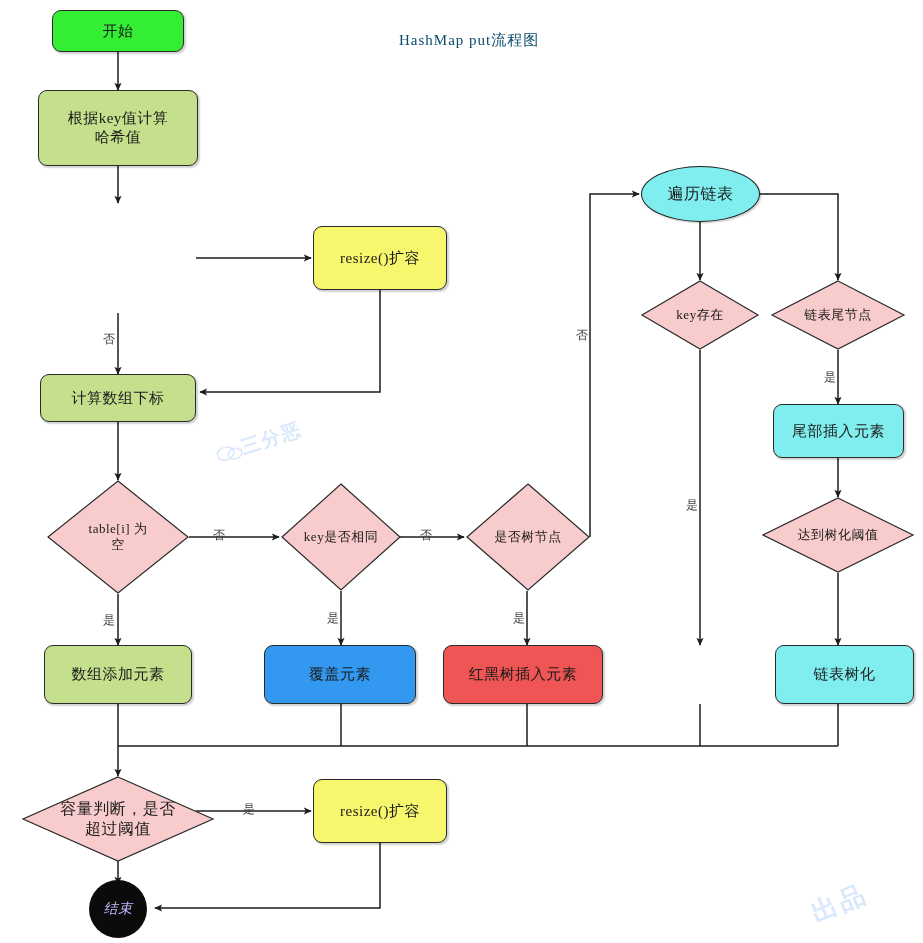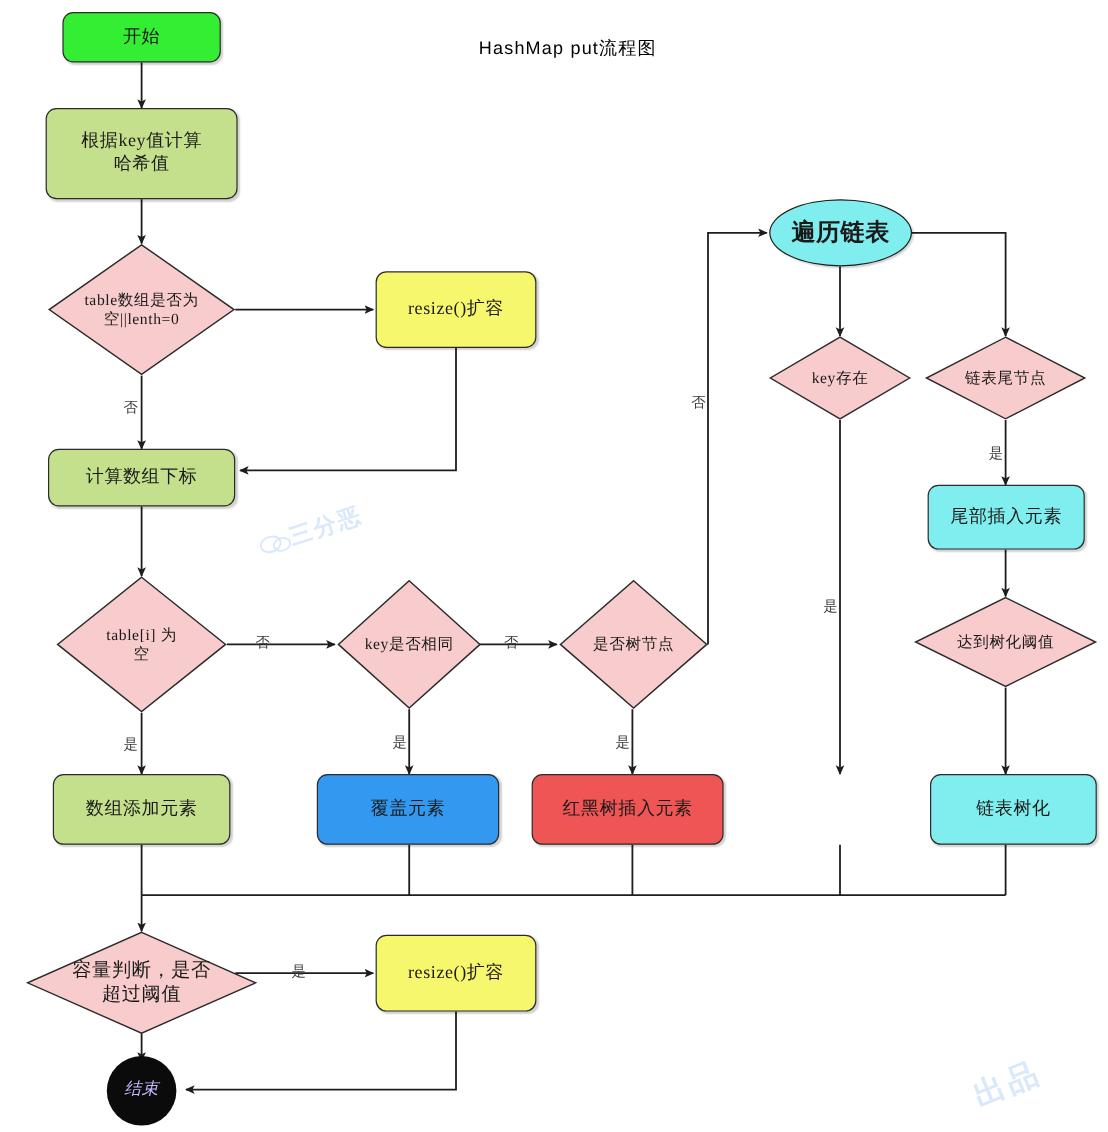--- a/index.html
+++ b/index.html
@@ -24,22 +24,22 @@
   .diamond-label{position:absolute;left:0;top:0;width:100%;height:100%;
         display:flex;align-items:center;justify-content:center;
         text-align:center;white-space:pre-line;color:#1a1a1a;
         line-height:1.25;letter-spacing:.5px;}
 
   .edge-label{position:absolute;color:#3b3b3b;
         font-family:"Liberation Serif","DejaVu Serif",serif;
         font-size:12px;background:transparent;}
   .edge-label.vert{writing-mode:vertical-rl;}
 
-  #title{position:absolute;color:#000000;font-size:15px;letter-spacing:1px;
-        font-family:Liberation Sans, sans-serif;}
+  #title{position:absolute;color:#0c4a6e;font-size:15px;letter-spacing:1px;
+        font-family:Liberation Serif, serif;}
 
   .wm{position:absolute;color:#d9e8fa;pointer-events:none;
       font-family:"Liberation Sans","DejaVu Sans",sans-serif;font-weight:bold;}
   #wm1{left:213px;top:444px;font-size:19px;transform:rotate(-18deg);
        transform-origin:0 0;letter-spacing:2px;}
   #wm1 .wechat{display:inline-block;width:26px;height:16px;vertical-align:-3px;}
   #wm2{left:806px;top:898px;font-size:26px;transform:rotate(-22deg);
        transform-origin:0 0;letter-spacing:3px;}
 </style>
 </head>
@@ -124,27 +124,20 @@
 
   <div class="node rbox" style="left:52px;top:10px;width:132px;height:42px;background:#33ee33;font-size:15px;">
     <span>开始</span>
   </div>
 
   <div class="node rbox" style="left:38px;top:90px;width:160px;height:76px;background:#c5e08c;font-size:15px;">
     <span>根据key值计算
 哈希值</span>
   </div>
 
-  <div class="diamond-wrap" style="left:40px;top:203px;width:156px;height:110px;">
-    <svg width="156" height="110" viewBox="0 0 156 110">
-      <polygon points="78,1 155,55 78,109 1,55" fill="#f8cccc" stroke="#2b2b2b" stroke-width="1.2"></polygon>
-    </svg>
-    <div class="diamond-label" style="font-size:13px;">table数组是否为
-空||lenth=0</div>
-  </div>
 
   <div class="node rbox" style="left:313px;top:226px;width:134px;height:64px;background:#f7f76e;font-size:15px;">
     <span>resize()扩容</span>
   </div>
 
   <div class="node rbox" style="left:40px;top:374px;width:156px;height:48px;background:#c5e08c;font-size:15px;">
     <span>计算数组下标</span>
   </div>
 
   <div class="diamond-wrap" style="left:47px;top:480px;width:142px;height:114px;">
@@ -162,21 +155,21 @@
     <div class="diamond-label" style="font-size:13px;">key是否相同</div>
   </div>
 
   <div class="diamond-wrap" style="left:466px;top:483px;width:124px;height:108px;">
     <svg width="124" height="108" viewBox="0 0 124 108">
       <polygon points="62,1 123,54 62,107 1,54" fill="#f8cccc" stroke="#2b2b2b" stroke-width="1.2"></polygon>
     </svg>
     <div class="diamond-label" style="font-size:13px;">是否树节点</div>
   </div>
 
-  <div class="node ellipse" style="left:641px;top:166px;width:119px;height:56px;background:#80eeee;font-size:20px;font-weight:bold;">
+  <div class="node ellipse" style="left:641px;top:166px;width:119px;height:56px;background:#80eeee;font-size:16px;">
     <span>遍历链表</span>
   </div>
 
   <div class="diamond-wrap" style="left:641px;top:280px;width:118px;height:70px;">
     <svg width="118" height="70" viewBox="0 0 118 70">
       <polygon points="59,1 117,35 59,69 1,35" fill="#f8cccc" stroke="#2b2b2b" stroke-width="1.2"></polygon>
     </svg>
     <div class="diamond-label" style="font-size:13px;">key存在</div>
   </div>
 

